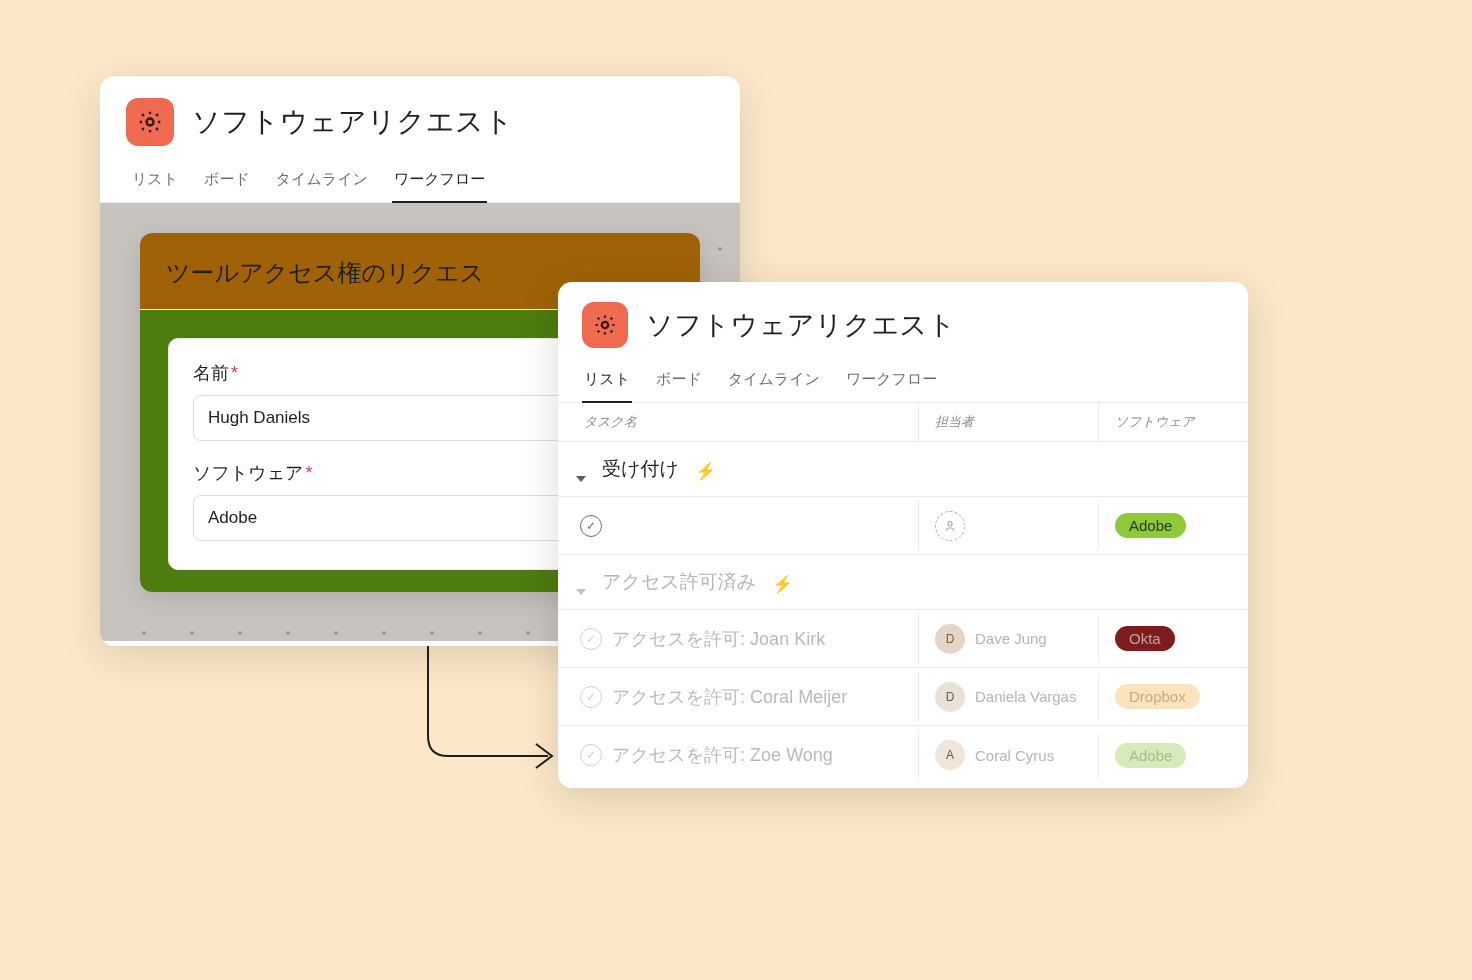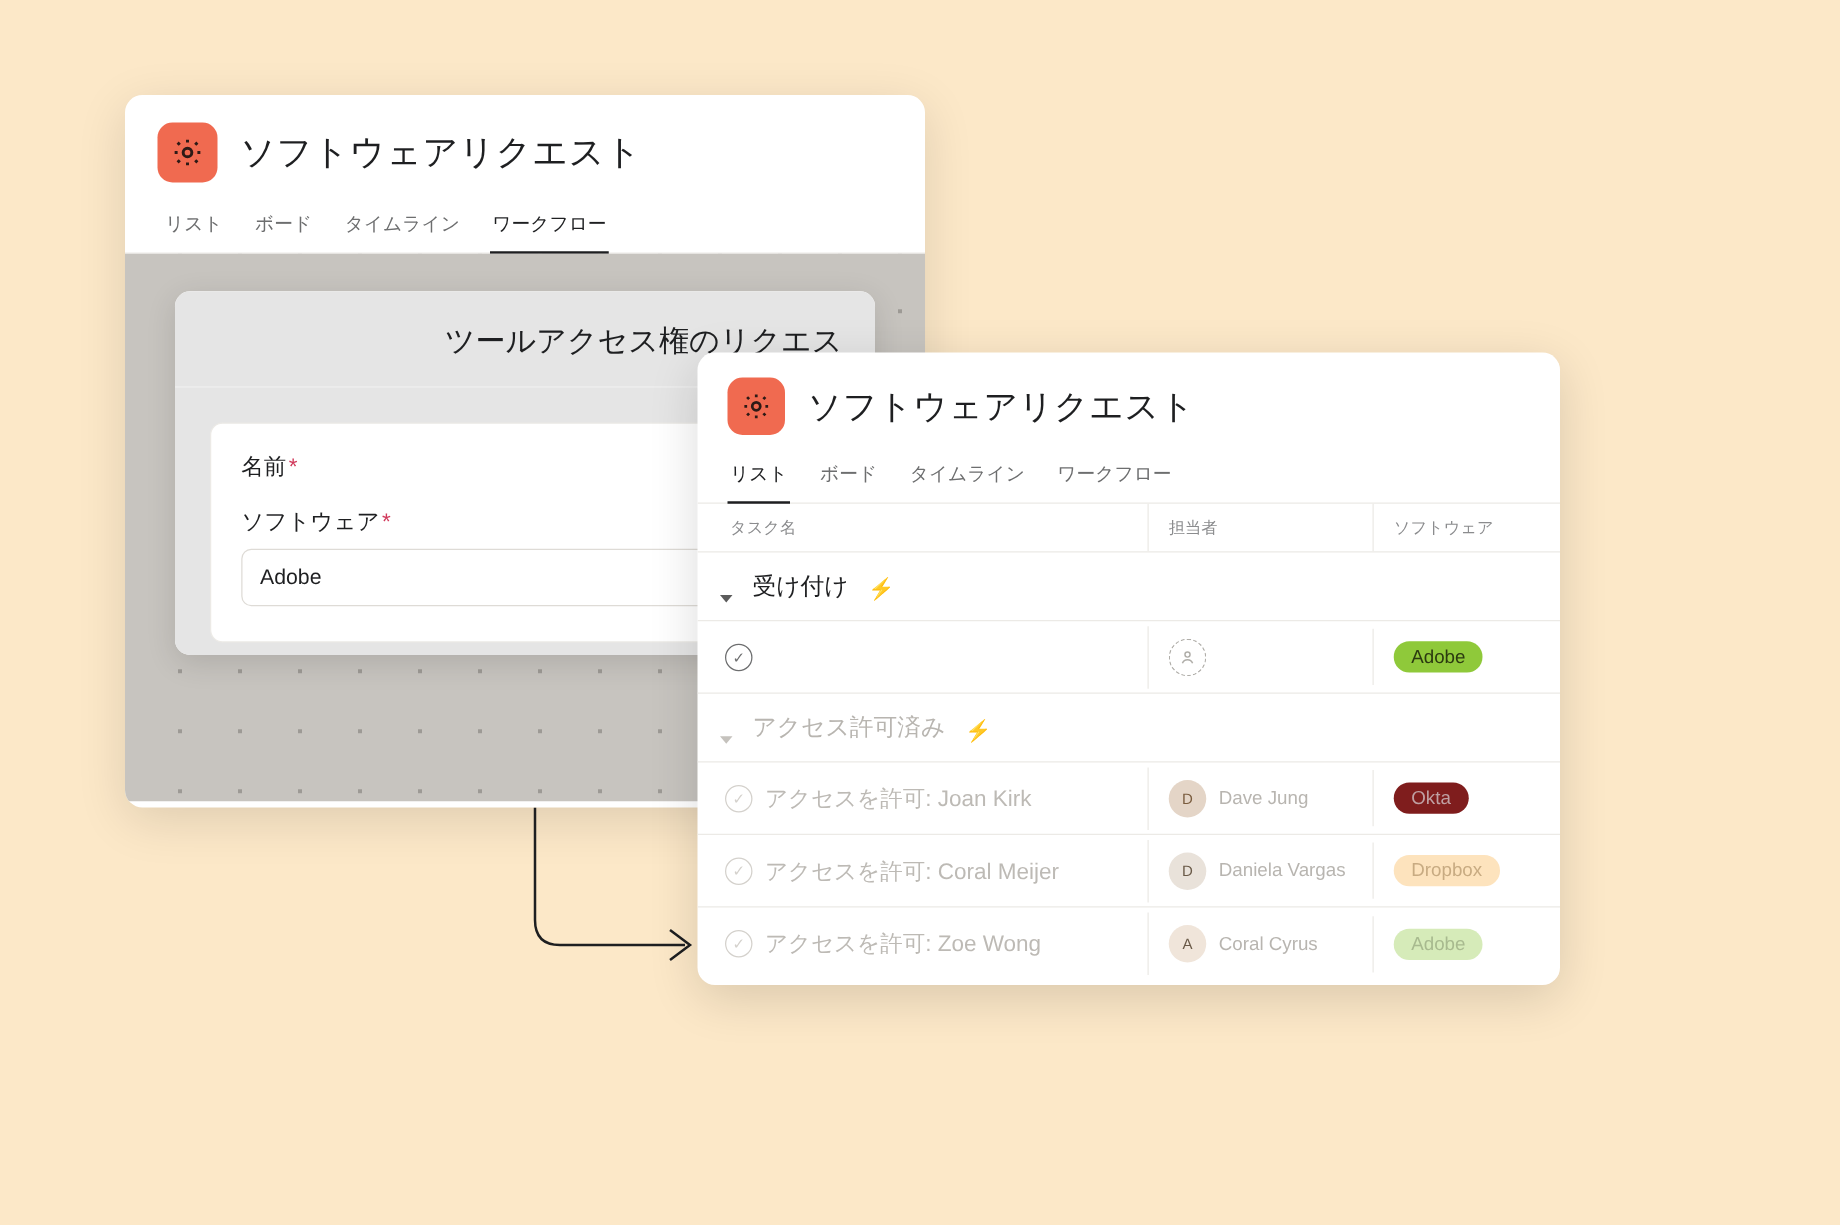--- a/index.html
+++ b/index.html
@@ -80,26 +80,25 @@
     border-radius: 12px;
     box-shadow: 0 6px 24px rgba(0,0,0,.12);
     overflow: hidden;
   }
   .form-card-title {
     font-size: 24px;
     font-weight: 500;
     color: #1e1f21;
     padding: 24px 26px 20px;
     border-bottom: 1px solid #eee;
-    background:#e5e5e5;
-    text-align:right;
+    background:#a16207;
   }
   .form-body {
-    background: #e5e5e5;
-    padding: 28px 28px 10px;
+    background: #4d7c0f;
+    padding: 28px 28px 22px;
   }
   .form-inner {
     background: #fff;
     border: 1px solid #eceae6;
     border-radius: 10px;
     padding: 22px 24px 8px;
   }
   .field { margin-bottom: 20px; }
   .field-label {
     font-size: 18px;
@@ -145,21 +144,21 @@
   .panel-right .tabs { padding: 4px 24px 0; }
   .panel-right .tab { font-size: 15px; }
 
   .list-columns {
     display: grid;
     grid-template-columns: 1fr 180px 150px;
     font-size: 13px;
     color: #8b8c8e;
     border-bottom: 1px solid #eceae6;
   }
-  .list-columns > div { padding: 10px 16px; border-left: 1px solid #eceae6; }
+  .list-columns > div { padding: 10px 16px; border-left: 1px solid #eceae6; font-style: italic; }
   .list-columns > div:first-child { border-left: none; padding-left: 26px; }
 
   .section-row {
     display: flex;
     align-items: flex-end;
     gap: 16px;
     padding: 14px 18px;
     font-size: 19px;
     font-weight: 500;
     color: #1e1f21;
@@ -250,20 +249,21 @@
     </div>
   <div class="workflow-canvas">
     <div class="form-card">
       <div class="form-card-title">ツールアクセス権のリクエス</div>
       <div class="form-body">
         <div class="form-inner">
           <div class="field">
             <div class="field-label">
               <span>名前</span><span class="req">*</span>
             </div>
+            <input class="field-input" type="text" value="Hugh Daniels" style="">
           </div>
           <div class="field">
             <div class="field-label">
               <span>ソフトウェア</span><span class="req">*</span>
             </div>
             <input class="field-input" type="text" value="Adobe" style="">
           </div>
         </div>
       </div>
     </div>

